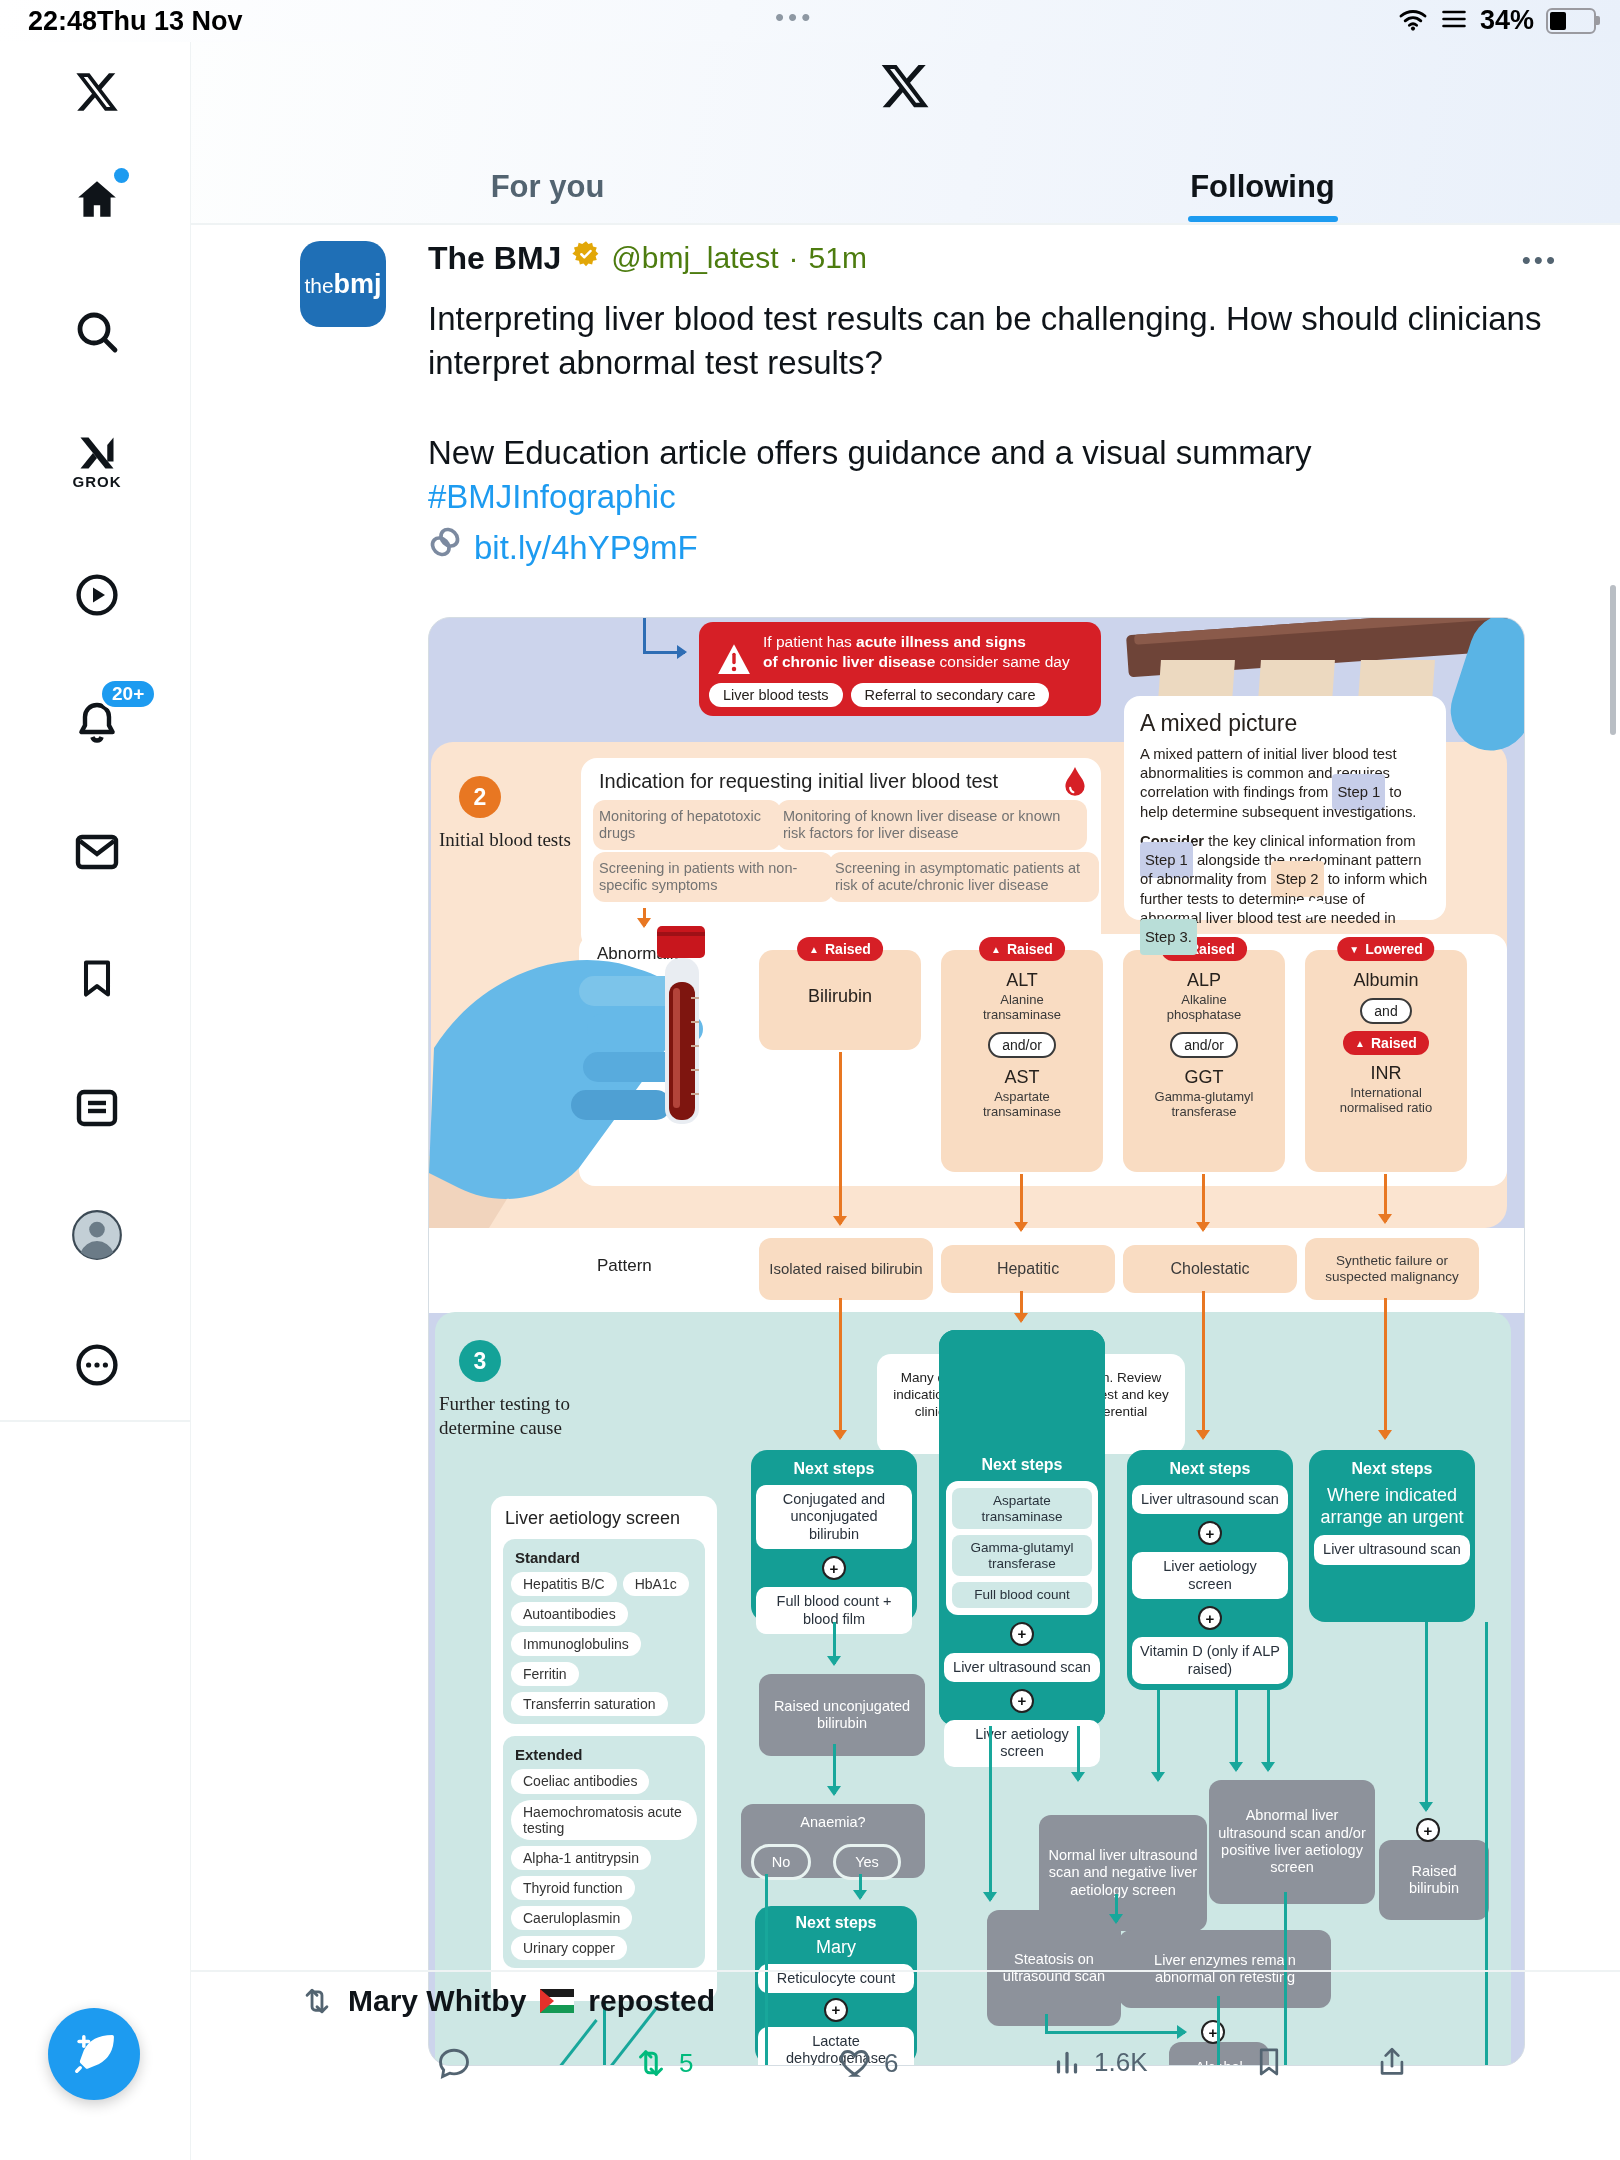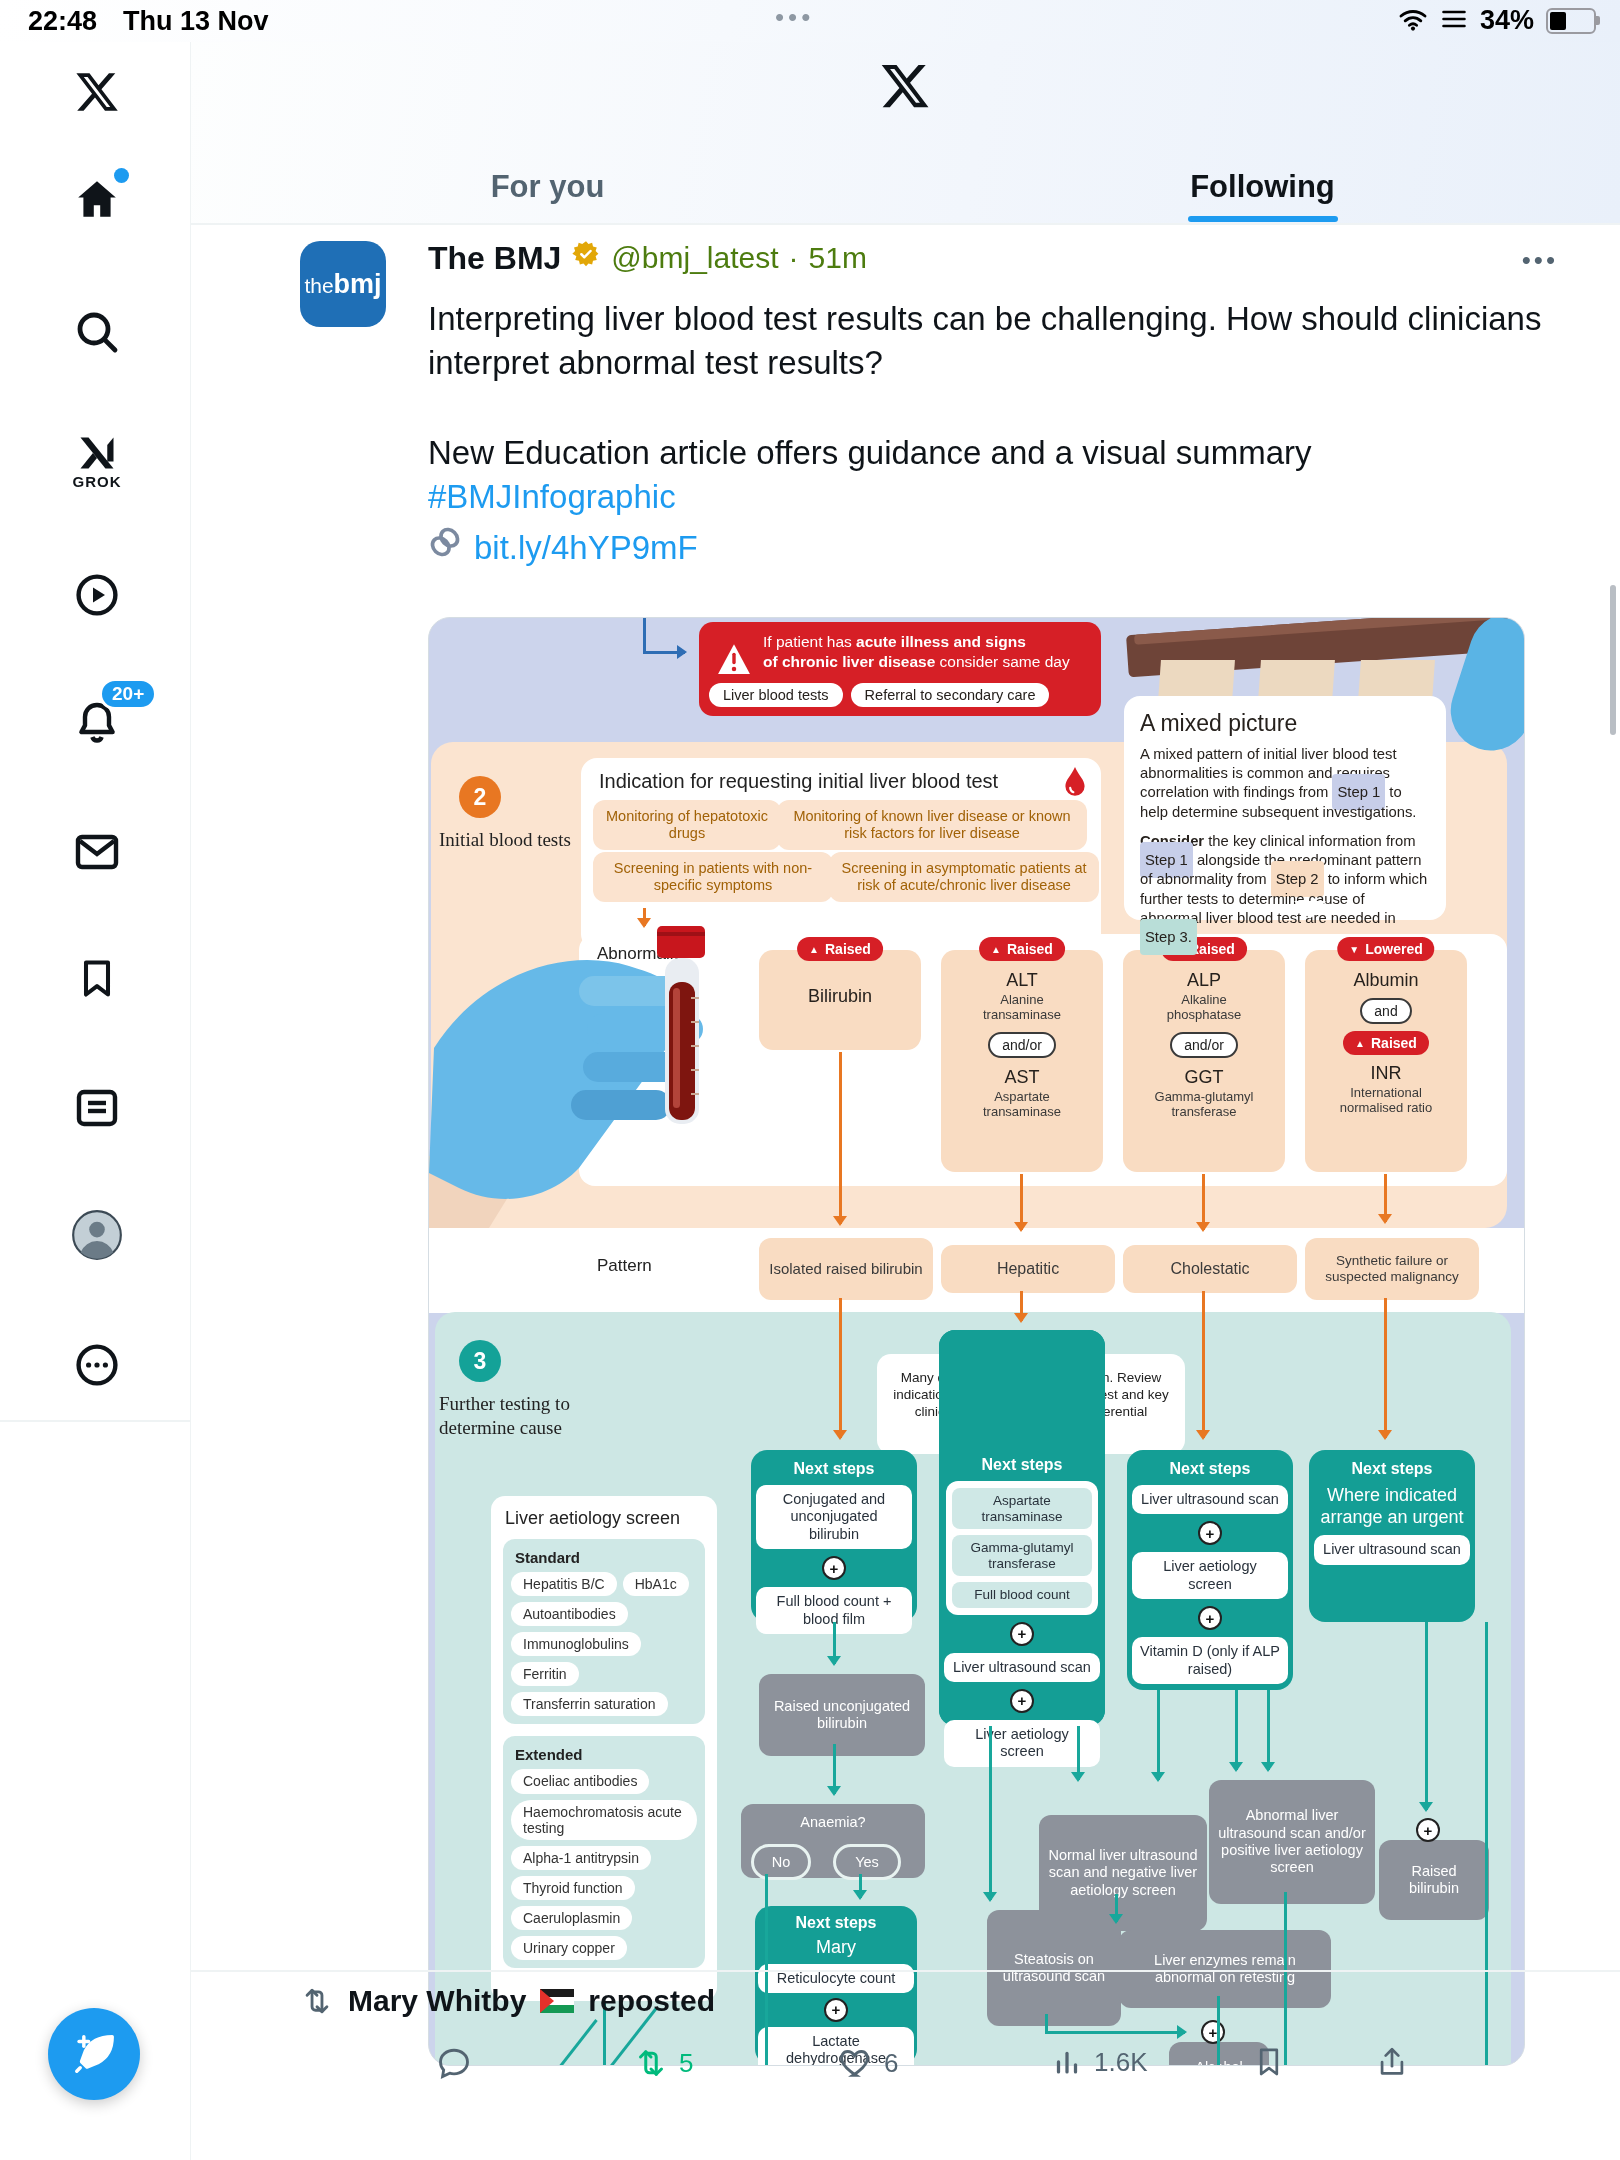--- a/index.html
+++ b/index.html
@@ -3,21 +3,21 @@
 <meta charset="utf-8">
 <style>
   html,body{margin:0;padding:0;background:#fff;}
   #app{position:relative;width:1620px;height:2160px;overflow:hidden;background:#fff;
        font-family:"Liberation Sans",sans-serif;color:#0f1419;}
   .abs{position:absolute;}
   
   #statusbar{position:absolute;left:0;top:0;width:1620px;height:42px;
     background:linear-gradient(100deg,#ffffff 0%,#f6f9fd 45%,#e9f0fa 100%);z-index:40;}
   .sb-left{position:absolute;left:28px;top:6px;font-size:27px;color:#000;}
-  .sb-time{font-weight:700;margin-right:26px;}
+  .sb-time{font-weight:700;}
   .sb-date{font-weight:600;}
   .sb-dots{position:absolute;left:775px;top:2px;font-size:26px;color:#8e98a3;letter-spacing:4px;}
   .sb-right{position:absolute;right:24px;top:5px;display:flex;align-items:center;gap:12px;}
   .sb-batt-pct{font-size:27px;font-weight:600;color:#000;}
   .battery{position:relative;width:46px;height:22px;border:2px solid #9a9aa0;border-radius:6px;}
   .battery .fill{position:absolute;left:2px;top:2px;bottom:2px;width:34%;background:#000;border-radius:2px;}
   .battery .nub{position:absolute;right:-6px;top:6px;width:4px;height:9px;background:#9a9aa0;border-radius:0 2px 2px 0;}
   
   #sidebar{position:absolute;left:0;top:42px;width:190px;bottom:0;background:#fff;border-right:1.5px solid #eff3f4;z-index:30;}
   .nav-item{position:absolute;left:69px;width:56px;height:56px;display:flex;align-items:center;justify-content:center;}
@@ -72,21 +72,21 @@
   .ig-panel{position:absolute;background:#fff;border-radius:16px;}
   .alert{position:absolute;left:270px;top:4px;width:402px;height:94px;background:#d61f26;border-radius:14px;color:#fff;}
   .alert-txt{position:absolute;left:64px;top:10px;font-size:15.5px;line-height:1.3;}
   .alert-pills{position:absolute;left:10px;bottom:9px;display:flex;gap:8px;}
   .alert-pill{background:#fff;color:#26211d;font-size:14.5px;padding:4px 14px;border-radius:999px;white-space:nowrap;}
   .stepc{position:absolute;width:42px;height:42px;border-radius:50%;color:#fff;font-size:23px;font-weight:700;
     display:flex;align-items:center;justify-content:center;}
   .serif-label{position:absolute;font-family:"Liberation Serif",serif;font-size:19px;line-height:1.25;color:#222;}
   .ind-title{position:absolute;left:18px;top:12px;font-size:20px;color:#222;}
   .peachpill{position:absolute;background:#fbe3cf;border-radius:12px;display:flex;align-items:center;justify-content:center;
-    text-align:center;font-size:14.5px;line-height:1.2;color:#a16207;padding:2px 6px;}
+    font-size:14.5px;line-height:1.2;color:#737373;padding:2px 6px;}
   .sec-label{position:absolute;font-size:17px;color:#222;}
   .acol{position:absolute;background:#f9dcc2;border-radius:14px;}
   .badge{display:inline-flex;align-items:center;gap:6px;background:#d61f26;color:#fff;font-weight:700;font-size:14px;
     padding:4px 12px;border-radius:999px;white-space:nowrap;}
   .badge .gl{font-size:10px;}
   .badge.topc{position:absolute;top:-13px;left:50%;transform:translateX(-50%);}
   .acol-inner{display:flex;flex-direction:column;align-items:center;padding-top:20px;gap:2px;}
   .an-name{font-size:18px;color:#26211d;}
   .an-sub{font-size:13px;line-height:1.15;text-align:center;color:#3a3a3a;}
   .andor{background:#fff;border:2px solid #3a3a3a;border-radius:999px;font-size:14px;padding:3px 12px;margin:7px 0;color:#222;}

